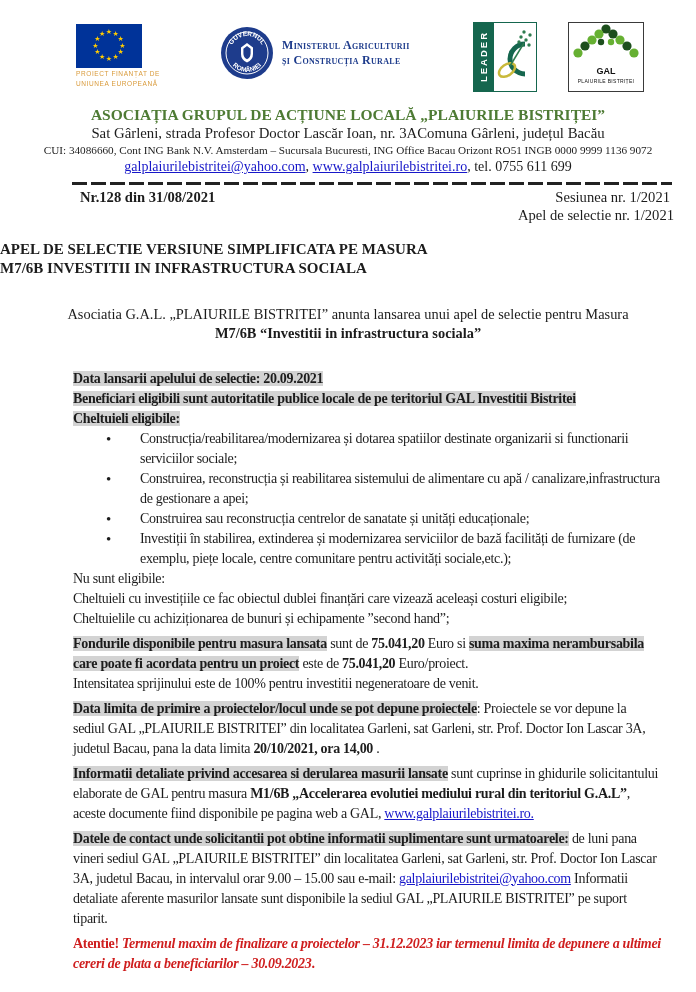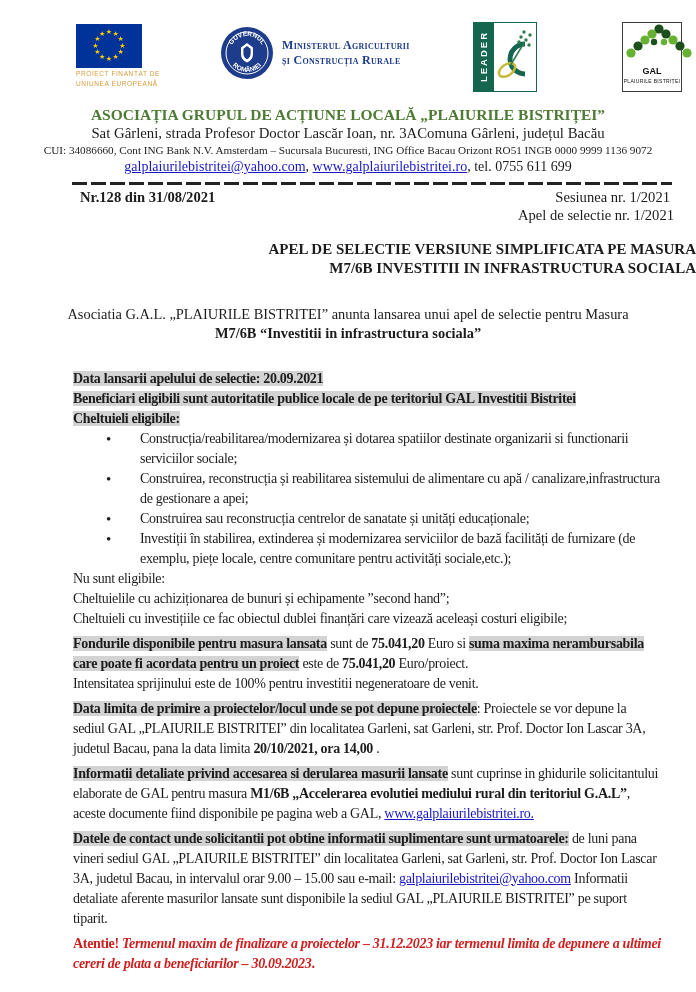--- a/index.html
+++ b/index.html
@@ -18,36 +18,36 @@
   .eu{position:absolute; left:76px; top:24px; width:66px; text-align:center;}
   .eu-flag{position:relative; width:66px; height:44px; background:var(--eu-blue);}
   .eu-flag .star{position:absolute; color:var(--eu-star); font-size:7px; line-height:7px; width:7px; text-align:center;}
   .eu-cap{font-family:"Liberation Sans",sans-serif; font-size:6.5px; letter-spacing:.6px; color:var(--eu-cap); margin-top:2px; line-height:8px; white-space:nowrap;}
   .gov{position:absolute; left:220px; top:26px; display:flex; align-items:center;}
   .ministry{margin-left:8px; font-weight:bold; color:var(--gov-blue); font-variant:small-caps; font-size:12px; line-height:15px; letter-spacing:.3px;}
   .leader{position:absolute; left:473px; top:22px; width:64px; height:70px; display:flex;}
   .leader-strip{width:21px; background:var(--leader-green); color:#fff; display:flex; align-items:center; justify-content:center;}
   .leader-strip span{writing-mode:vertical-rl; transform:rotate(180deg); font-family:"Liberation Sans",sans-serif; font-weight:bold; font-size:9.5px; letter-spacing:2px;}
   .leader-art{flex:1; border:1px solid var(--leader-green); border-left:none; background:#fff;}
-  .gal{position:absolute; left:622px; top:22px; width:60px; height:70px; border:1px solid #3a3a3a; background:#fff; text-align:center; box-sizing:border-box;}
+  .gal{position:absolute; left:568px; top:22px; width:76px; height:70px; border:1px solid #3a3a3a; background:#fff; text-align:center; box-sizing:border-box;}
   .gal-name{font-family:"Liberation Sans",sans-serif; font-weight:bold; font-size:9px; line-height:9px; color:#111;}
   .gal-sub{font-family:"Liberation Sans",sans-serif; font-size:5px; letter-spacing:.3px; color:#111; margin-top:2px;}
   
   .assoc{text-align:center; color:var(--assoc-green); font-weight:bold; font-size:15.5px; line-height:17px; margin-top:2px;}
   .addr{text-align:center; font-size:14.8px; line-height:18px; margin-top:1px;}
   .cui{text-align:center; font-size:11.2px; line-height:14px; margin-top:1px;}
   .contactline{text-align:center; font-size:14px; line-height:17px; margin-top:1px;}
   .contactline a{color:var(--link-blue); text-decoration:underline;}
   .dashline{margin:7px 0 0 72px; width:600px; height:2.5px;
     background:repeating-linear-gradient(90deg, #222 0 15px, transparent 15px 19px);}
   .meta-row{display:flex; justify-content:space-between; padding:3px 26px 0 80px; font-size:14.6px; line-height:18px;}
   .meta-left{font-weight:bold;}
   .meta-call{text-align:right; padding-right:22px; font-size:14.6px; line-height:18px;}
   
-  .doc-title{text-align:right; font-weight:bold; font-size:15px; line-height:19px; margin-top:16px;}
+  .doc-title{text-align:left; font-weight:bold; font-size:15px; line-height:19px; margin-top:16px;}
   .intro{text-align:center; font-size:14.4px; line-height:19px; margin-top:27px;}
   .intro .b2{font-weight:bold;}
   
   .body{padding:26px 35px 0 73px; font-size:14px; line-height:20px; letter-spacing:-0.3px;}
   .para{min-height:20px;}
   .bullet{padding-left:67px; position:relative;}
   .bullet::before{content:"\2022"; position:absolute; left:33px; top:0; font-size:15px;}
   .spacer{height:5px;}
   .seg.b{font-weight:bold;}
   .seg.i{font-style:italic;}
@@ -167,22 +167,22 @@
 
   <div class="body">
       <div class="para"><span class="seg b hl">Data lansarii apelului de selectie:  20.09.2021</span></div>
       <div class="para"><span class="seg b hl">Beneficiari eligibili sunt autoritatile publice locale de pe teritoriul GAL Investitii Bistritei</span></div>
       <div class="para"><span class="seg b hl">Cheltuieli eligibile:</span></div>
       <div class="para bullet"><span class="seg">Construcția/reabilitarea/modernizarea și dotarea spatiilor destinate organizarii si functionarii serviciilor sociale;</span></div>
       <div class="para bullet"><span class="seg">Construirea, reconstrucția și reabilitarea sistemului de alimentare cu apă / canalizare,infrastructura de gestionare a apei;</span></div>
       <div class="para bullet"><span class="seg">Construirea sau reconstrucția centrelor de sanatate și unități educaționale;</span></div>
       <div class="para bullet"><span class="seg">Investiții în stabilirea, extinderea și modernizarea serviciilor de bază facilități de furnizare (de exemplu, piețe locale, centre comunitare pentru activități sociale,etc.);</span></div>
       <div class="para"><span class="seg">Nu sunt eligibile:</span></div>
+      <div class="para"><span class="seg">Cheltuieli cu investițiile ce fac obiectul dublei finanțări care vizează aceleași costuri eligibile;</span></div>
       <div class="para"><span class="seg">Cheltuielile cu achiziționarea de bunuri și echipamente ”second hand”;</span></div>
-      <div class="para"><span class="seg">Cheltuieli cu investițiile ce fac obiectul dublei finanțări care vizează aceleași costuri eligibile;</span></div>
       <div class="spacer"></div>
       <div class="para"><span class="seg b hl">Fondurile disponibile pentru masura lansata</span><span class="seg"> sunt de </span><span class="seg b">75.041,20</span><span class="seg"> Euro si </span><span class="seg b hl">suma maxima nerambursabila care poate fi acordata pentru un proiect</span><span class="seg"> este de </span><span class="seg b">75.041,20</span><span class="seg"> Euro/proiect.</span></div>
       <div class="para"><span class="seg">Intensitatea sprijinului este de 100% pentru investitii negeneratoare de venit.</span></div>
       <div class="spacer"></div>
       <div class="para"><span class="seg b hl">Data limita de primire a proiectelor/locul unde se pot depune proiectele</span><span class="seg">: Proiectele se vor depune la sediul GAL „PLAIURILE BISTRITEI” din localitatea Garleni, sat Garleni, str. Prof. Doctor Ion Lascar 3A, judetul Bacau, pana la data limita  </span><span class="seg b">20/10/2021, ora 14,00</span><span class="seg"> .</span></div>
       <div class="spacer"></div>
       <div class="para"><span class="seg b hl">Informatii detaliate privind accesarea si derularea masurii lansate</span><span class="seg"> sunt cuprinse in ghidurile solicitantului elaborate de GAL pentru masura </span><span class="seg b">M1/6B „Accelerarea evolutiei mediului rural din teritoriul G.A.L”</span><span class="seg">, aceste documente fiind disponibile pe pagina web a GAL, </span><a href="#" class="seg link">www.galplaiurilebistritei.ro.</a></div>
       <div class="spacer"></div>
       <div class="para"><span class="seg b hl">Datele de contact unde solicitantii pot obtine informatii suplimentare sunt urmatoarele:</span><span class="seg"> de luni pana vineri sediul GAL „PLAIURILE BISTRITEI” din localitatea Garleni, sat Garleni, str. Prof. Doctor Ion Lascar 3A, judetul Bacau, in intervalul orar 9.00 – 15.00 sau e-mail: </span><a href="#" class="seg link">galplaiurilebistritei@yahoo.com</a><span class="seg"> Informatii detaliate aferente masurilor lansate sunt disponibile la sediul GAL „PLAIURILE BISTRITEI” pe suport tiparit.</span></div>
       <div class="spacer"></div>

